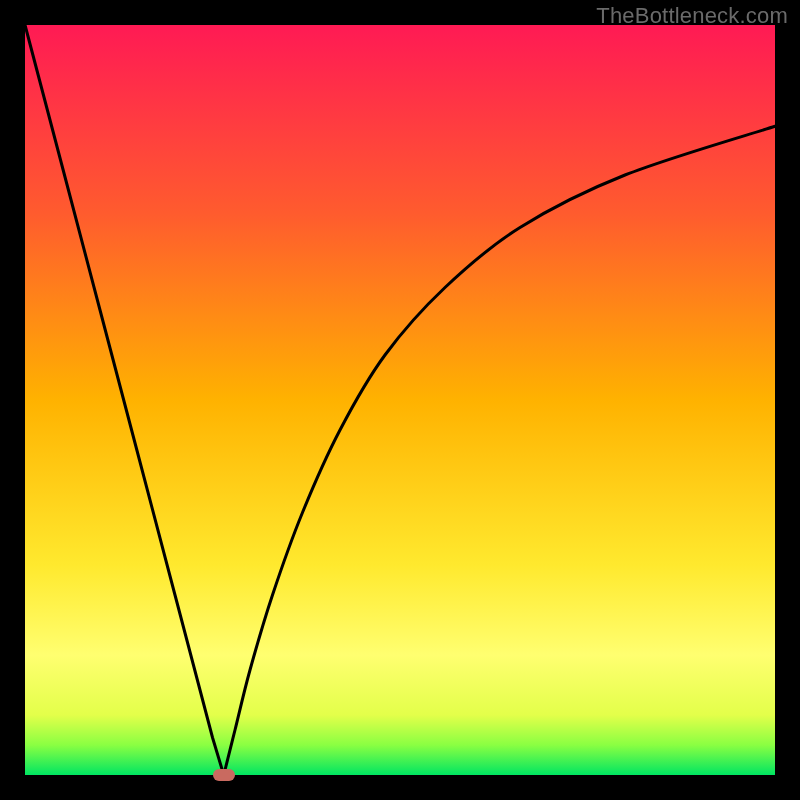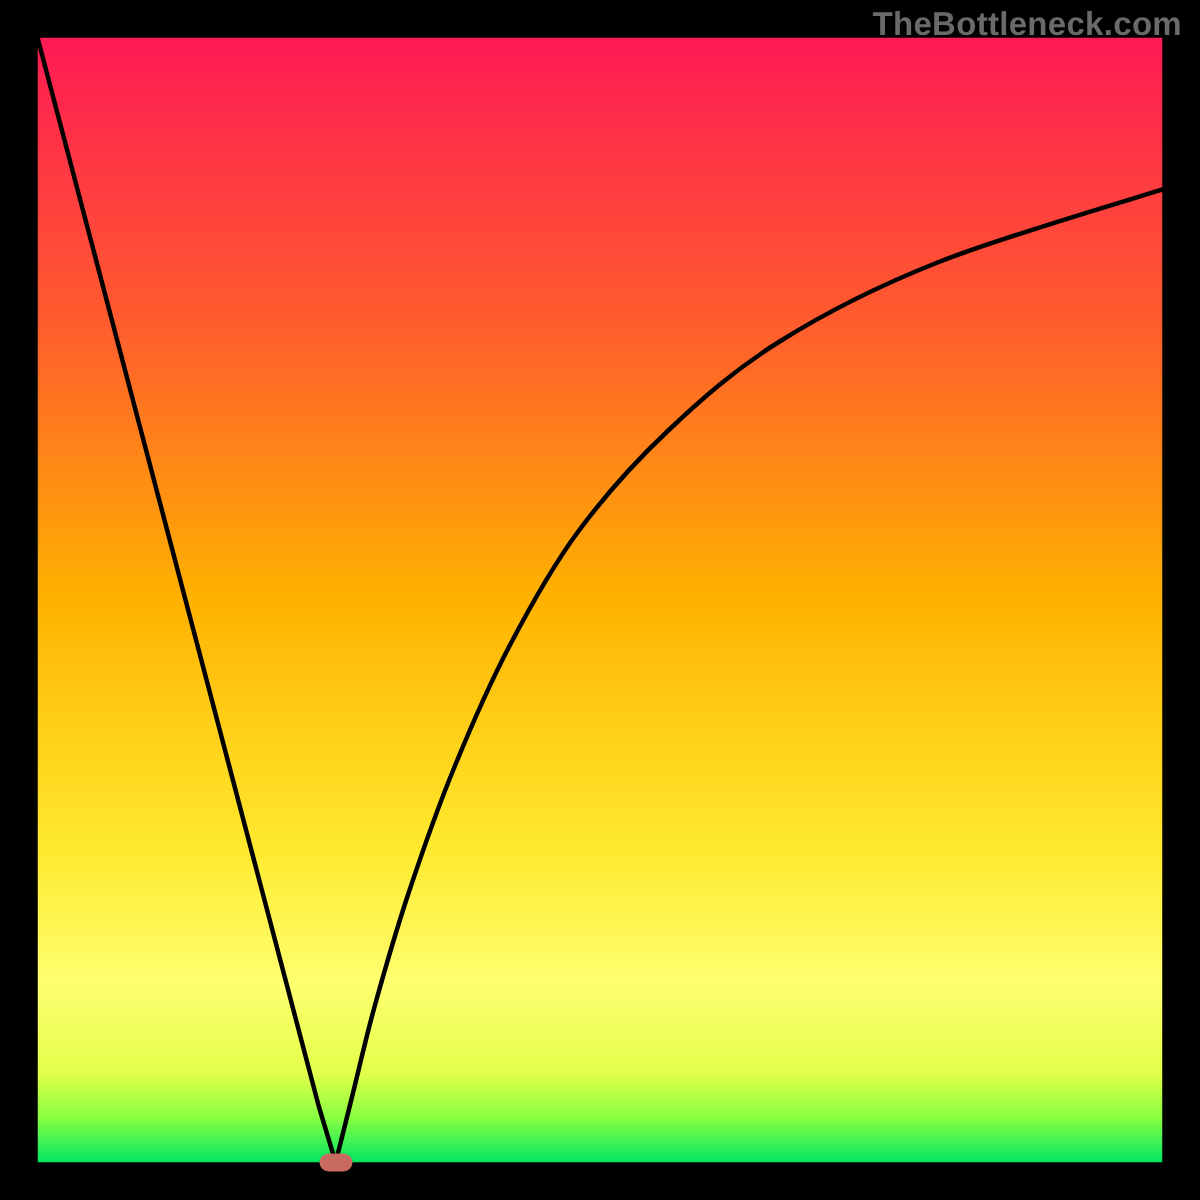--- a/index.html
+++ b/index.html
@@ -36,21 +36,21 @@
     height: 12px;
     border-radius: 6px;
     transform: translate(-50%, -50%);
   }
   .watermark {
     position: absolute;
     top: 3px;
     right: 12px;
     color: #6a6a6a;
     font-size: 22px;
-    font-weight: 700;
+    font-weight: 400;
     letter-spacing: 0.2px;
     pointer-events: none;
     margin-left: 34px;
   }
 </style>
 </head>
 <body>
 
 <div class="frame">
   <svg class="gradient" viewBox="0 0 750 750" preserveAspectRatio="none">

